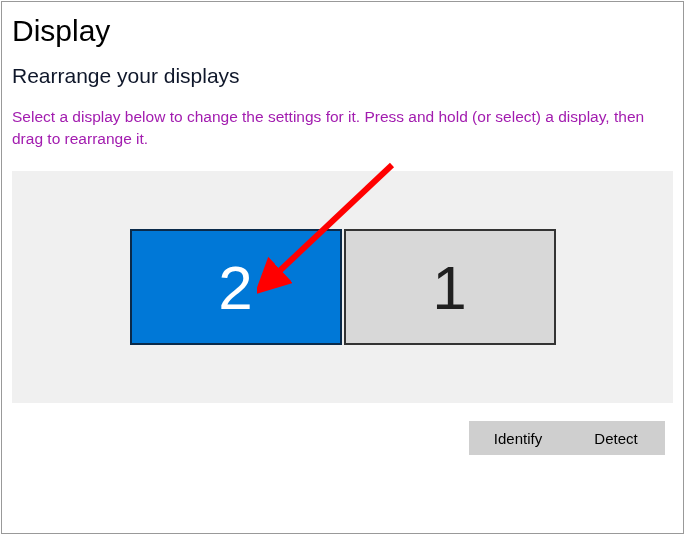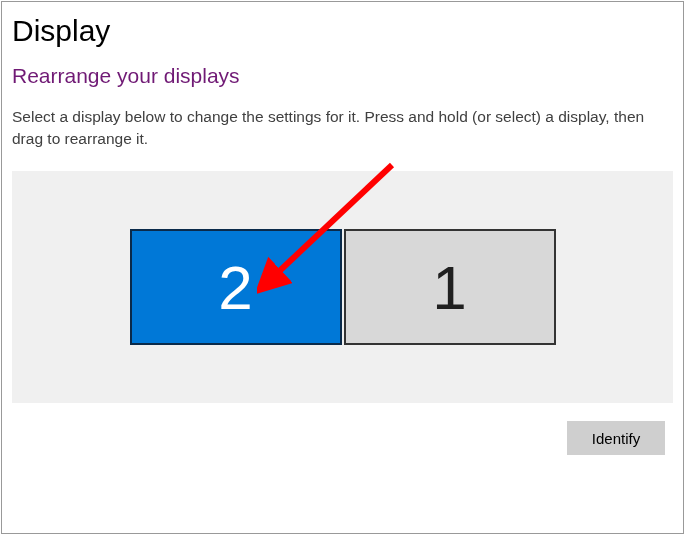--- a/index.html
+++ b/index.html
@@ -20,26 +20,26 @@
     }
     .title {
       font-size: 30px;
       font-weight: 400;
       color: #000;
       padding: 12px 8px 10px 10px;
     }
     .subtitle {
       font-size: 21px;
       font-weight: 400;
-      color: #701a75;
+      color: #0f172a;
       padding: 6px 10px 8px 10px;
     }
     .desc {
       font-size: 15.5px;
-      color: #404040;
+      color: #a21caf;
       padding: 10px 12px 0 10px;
       line-height: 1.4;
     }
     .canvas {
       margin: 22px 10px 0 10px;
       background: #f0f0f0;
       height: 232px;
       position: relative;
       display: flex;
       align-items: center;
@@ -101,20 +101,21 @@
 
   <div class="canvas">
     <div class="monitors">
       <div class="monitor selected">2</div>
       <div class="monitor unselected">1</div>
     </div>
   </div>
 
   <div class="buttons">
     <button class="btn">Identify</button>
+    <button class="btn">Detect</button>
   </div>
 
   <svg class="arrow" style="left:255px; top:155px;" width="150" height="150" viewBox="0 0 150 150">
     <defs>
       <marker id="ah" markerWidth="8" markerHeight="8" refX="2.2" refY="3" orient="auto">
         <polygon points="0,0 6,3 0,6" fill="#ff0000"></polygon>
       </marker>
     </defs>
     <line x1="135" y1="8" x2="14" y2="122" stroke="#ff0000" stroke-width="6" marker-end="url(#ah)"></line>
   </svg>

